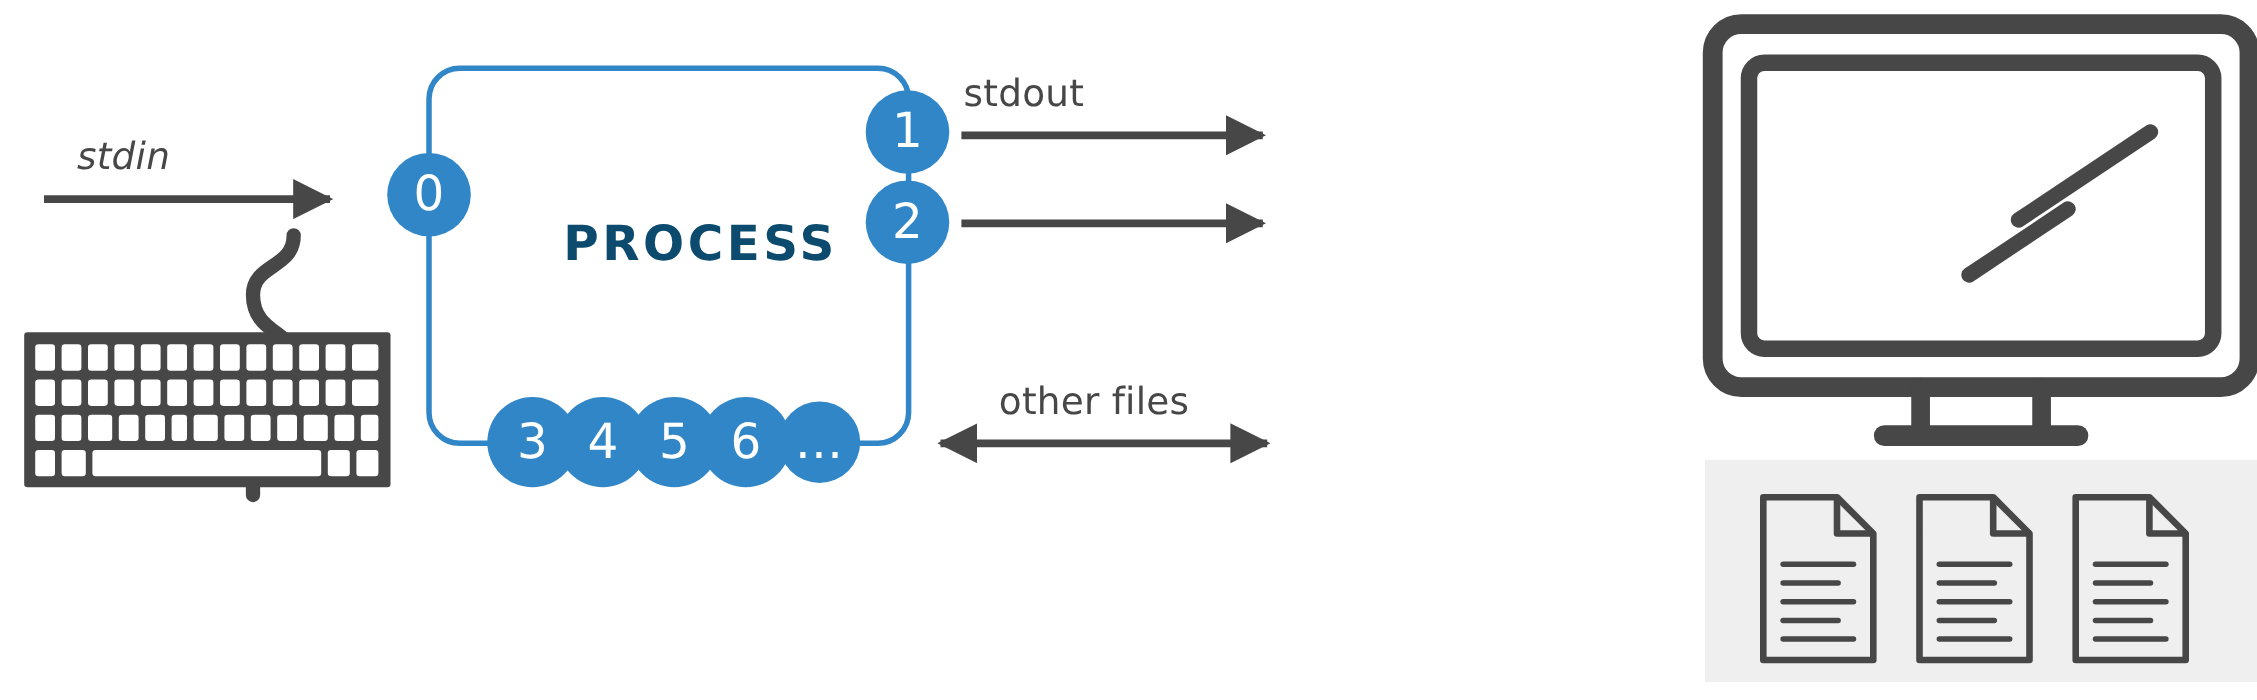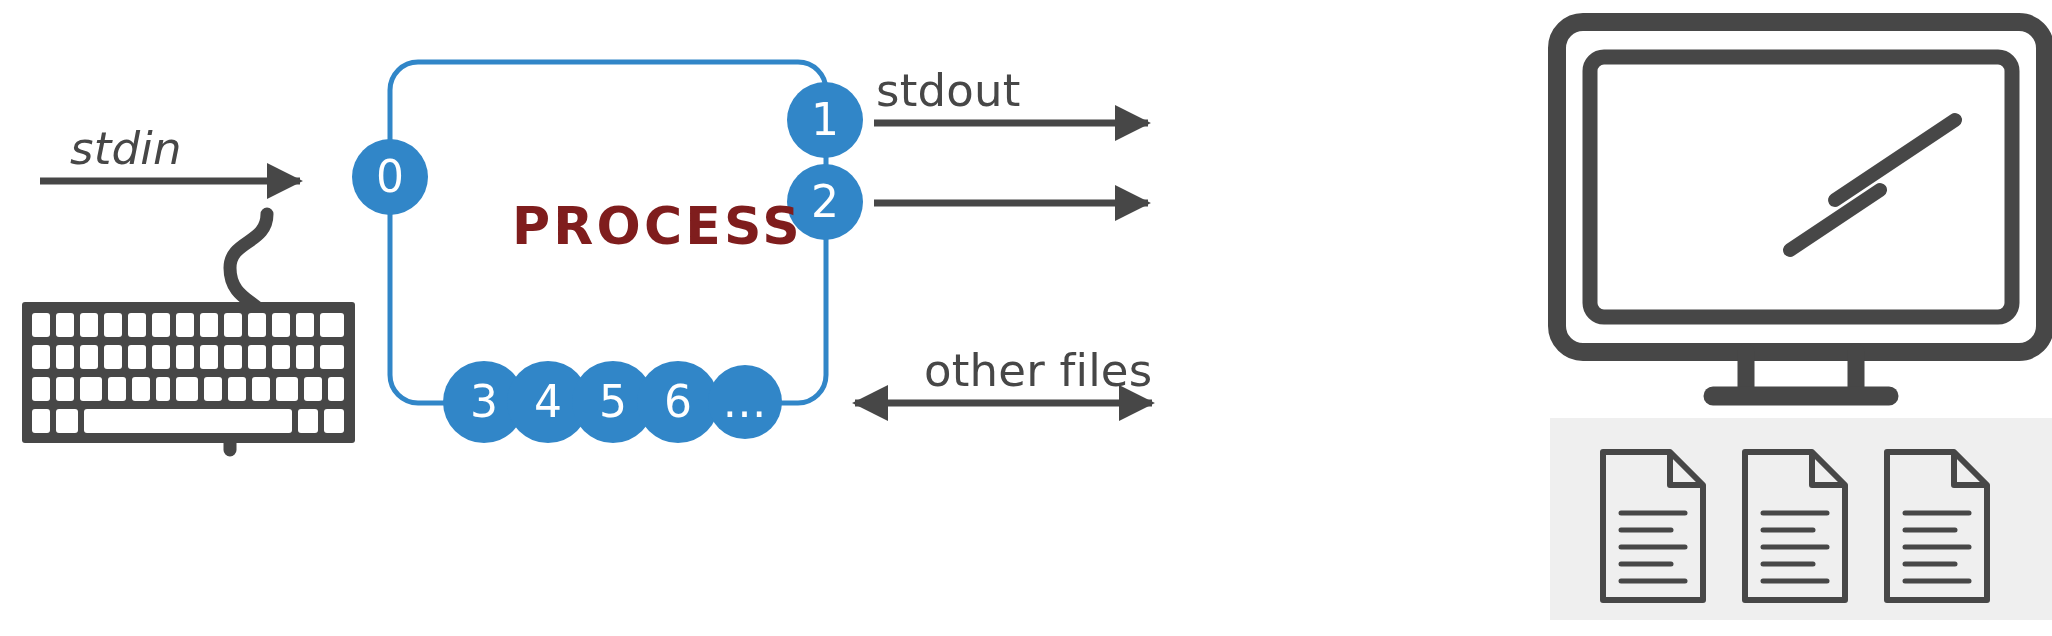--- a/index.html
+++ b/index.html
@@ -26,29 +26,29 @@
     height: 636px;
   }
   .lbl {
     position: absolute;
     color: #474747;
     font-family: "DejaVu Sans", "Liberation Sans", sans-serif;
     white-space: nowrap;
     line-height: 1;
   }
   .lbl-stream {
-    font-size: 45px;
+    font-size: 34px;
     font-weight: 400;
     letter-spacing: 0.2px;
   }
   .lbl-process {
-    font-size: 52px;
+    font-size: 44px;
     font-weight: 700;
     letter-spacing: 3.2px;
-    color: #7f1d1d;
+    color: #0c4a6e;
   }
   .fd-num {
     position: absolute;
     display: flex;
     align-items: center;
     justify-content: center;
     color: #ffffff;
     font-family: "DejaVu Sans", "Liberation Sans", sans-serif;
     font-size: 44px;
     font-weight: 400;
@@ -223,21 +223,21 @@
 
   </svg>
 
   <div class="lbl lbl-stream" style="left:70px; top:126px;font-style:italic;">stdin</div>
 
   <div class="lbl lbl-process" style="left:512px; top:200px;">PROCESS</div>
 
   <div class="lbl lbl-stream" style="left:876px; top:68px;">stdout</div>
 
 
-  <div class="lbl lbl-stream" style="left:908px; top:348px;margin-left:16px;">other files</div>
+  <div class="lbl lbl-stream" style="left:908px; top:348px;">other files</div>
 
   <div class="fd-num" style="left:352px; top:139px; width:76px; height:76px;">0</div>
   <div class="fd-num" style="left:787px; top:82px; width:76px; height:76px;">1</div>
   <div class="fd-num" style="left:787px; top:164px; width:76px; height:76px;">2</div>
   <div class="fd-num" style="left:443px; top:361px; width:82px; height:82px;">3</div>
   <div class="fd-num" style="left:507px; top:361px; width:82px; height:82px;">4</div>
   <div class="fd-num" style="left:572px; top:361px; width:82px; height:82px;">5</div>
   <div class="fd-num" style="left:637px; top:361px; width:82px; height:82px;">6</div>
   <div class="fd-num dots" style="left:709px; top:361px; width:72px; height:82px;">…</div>
 

